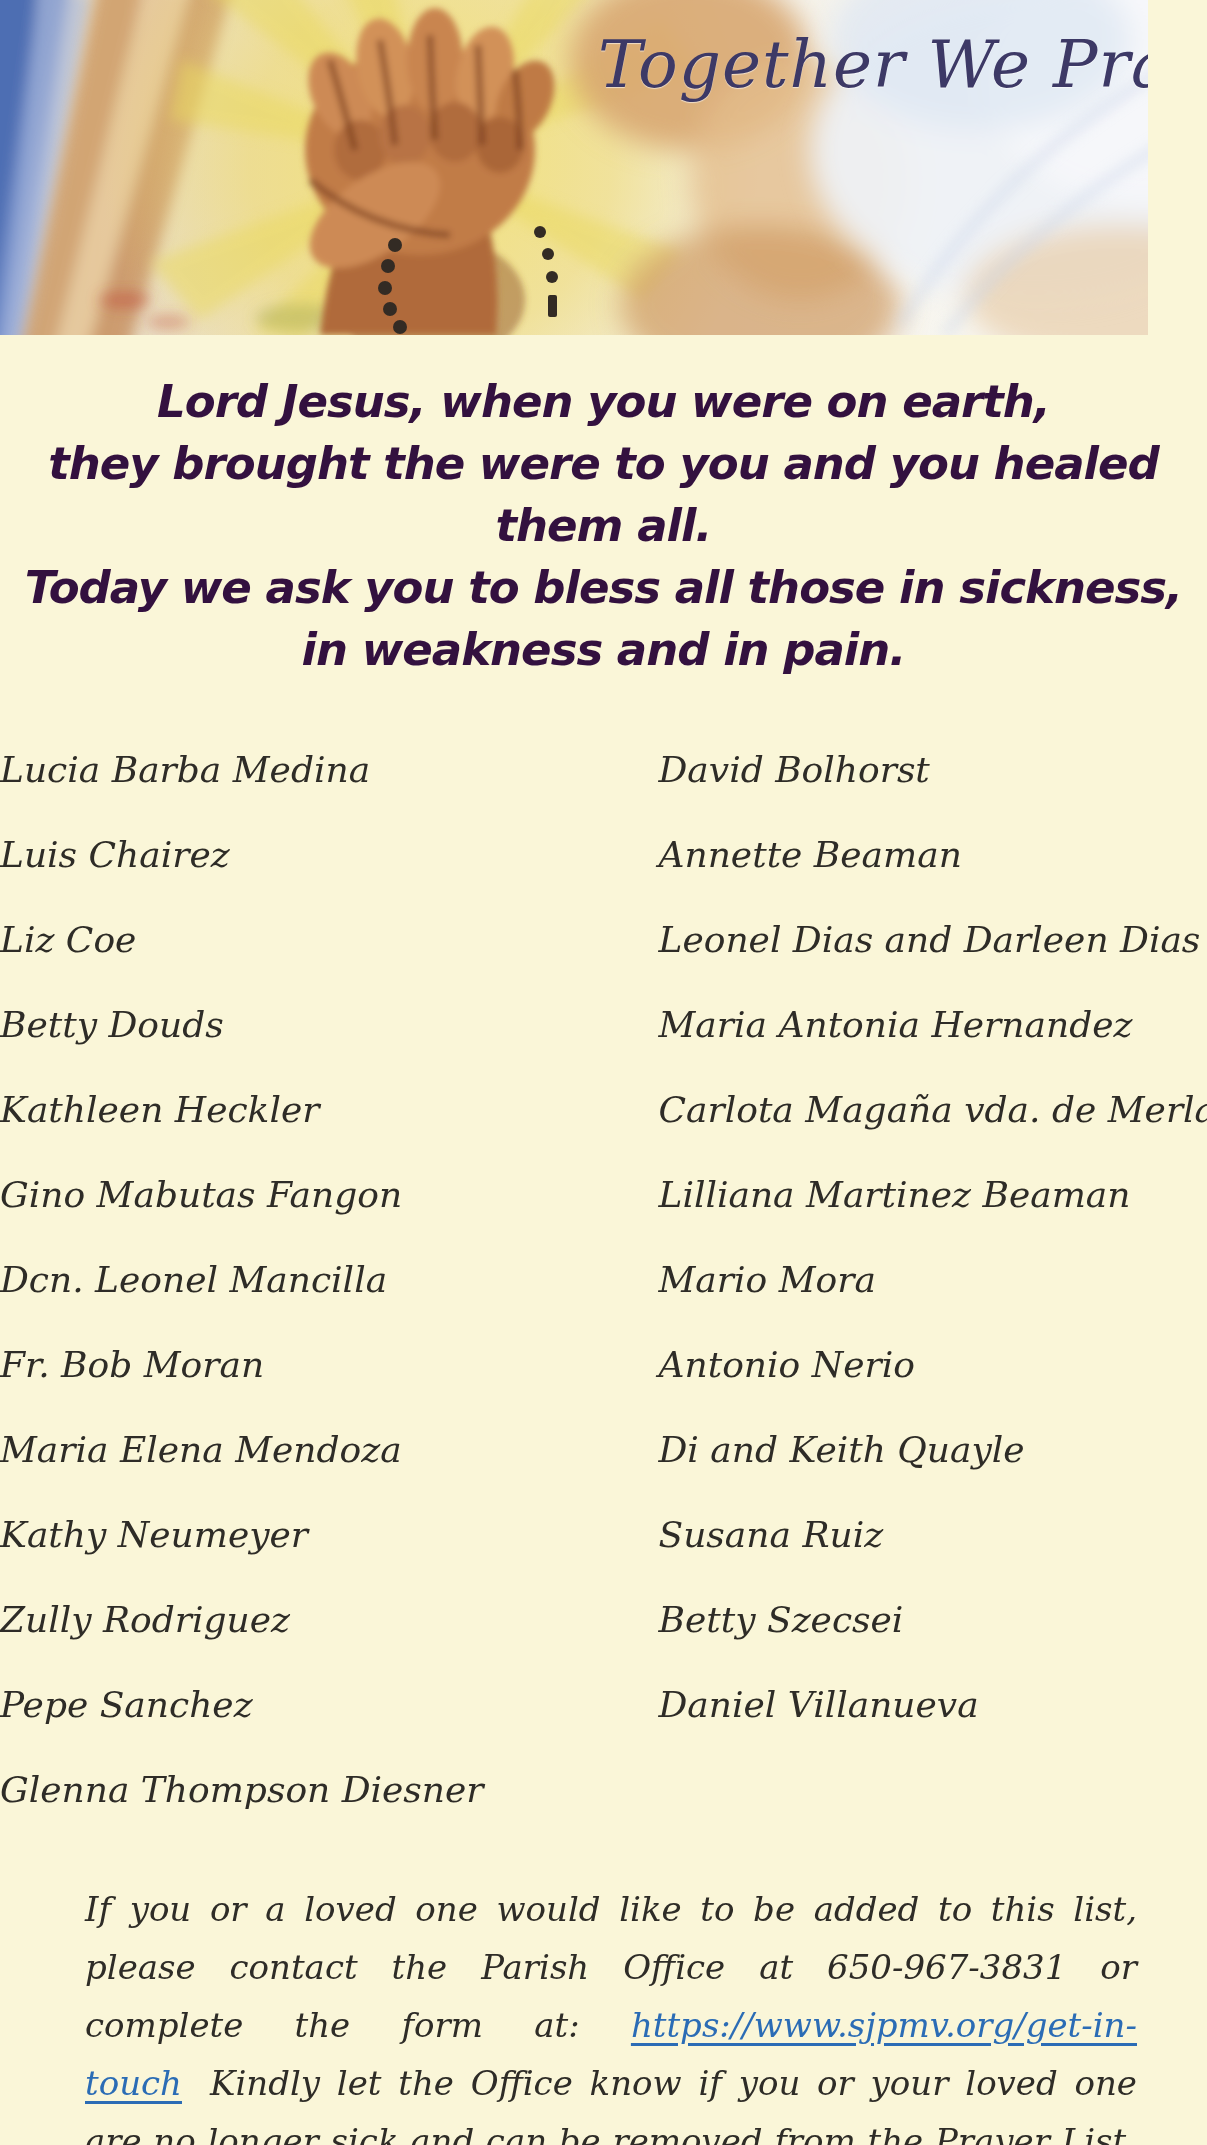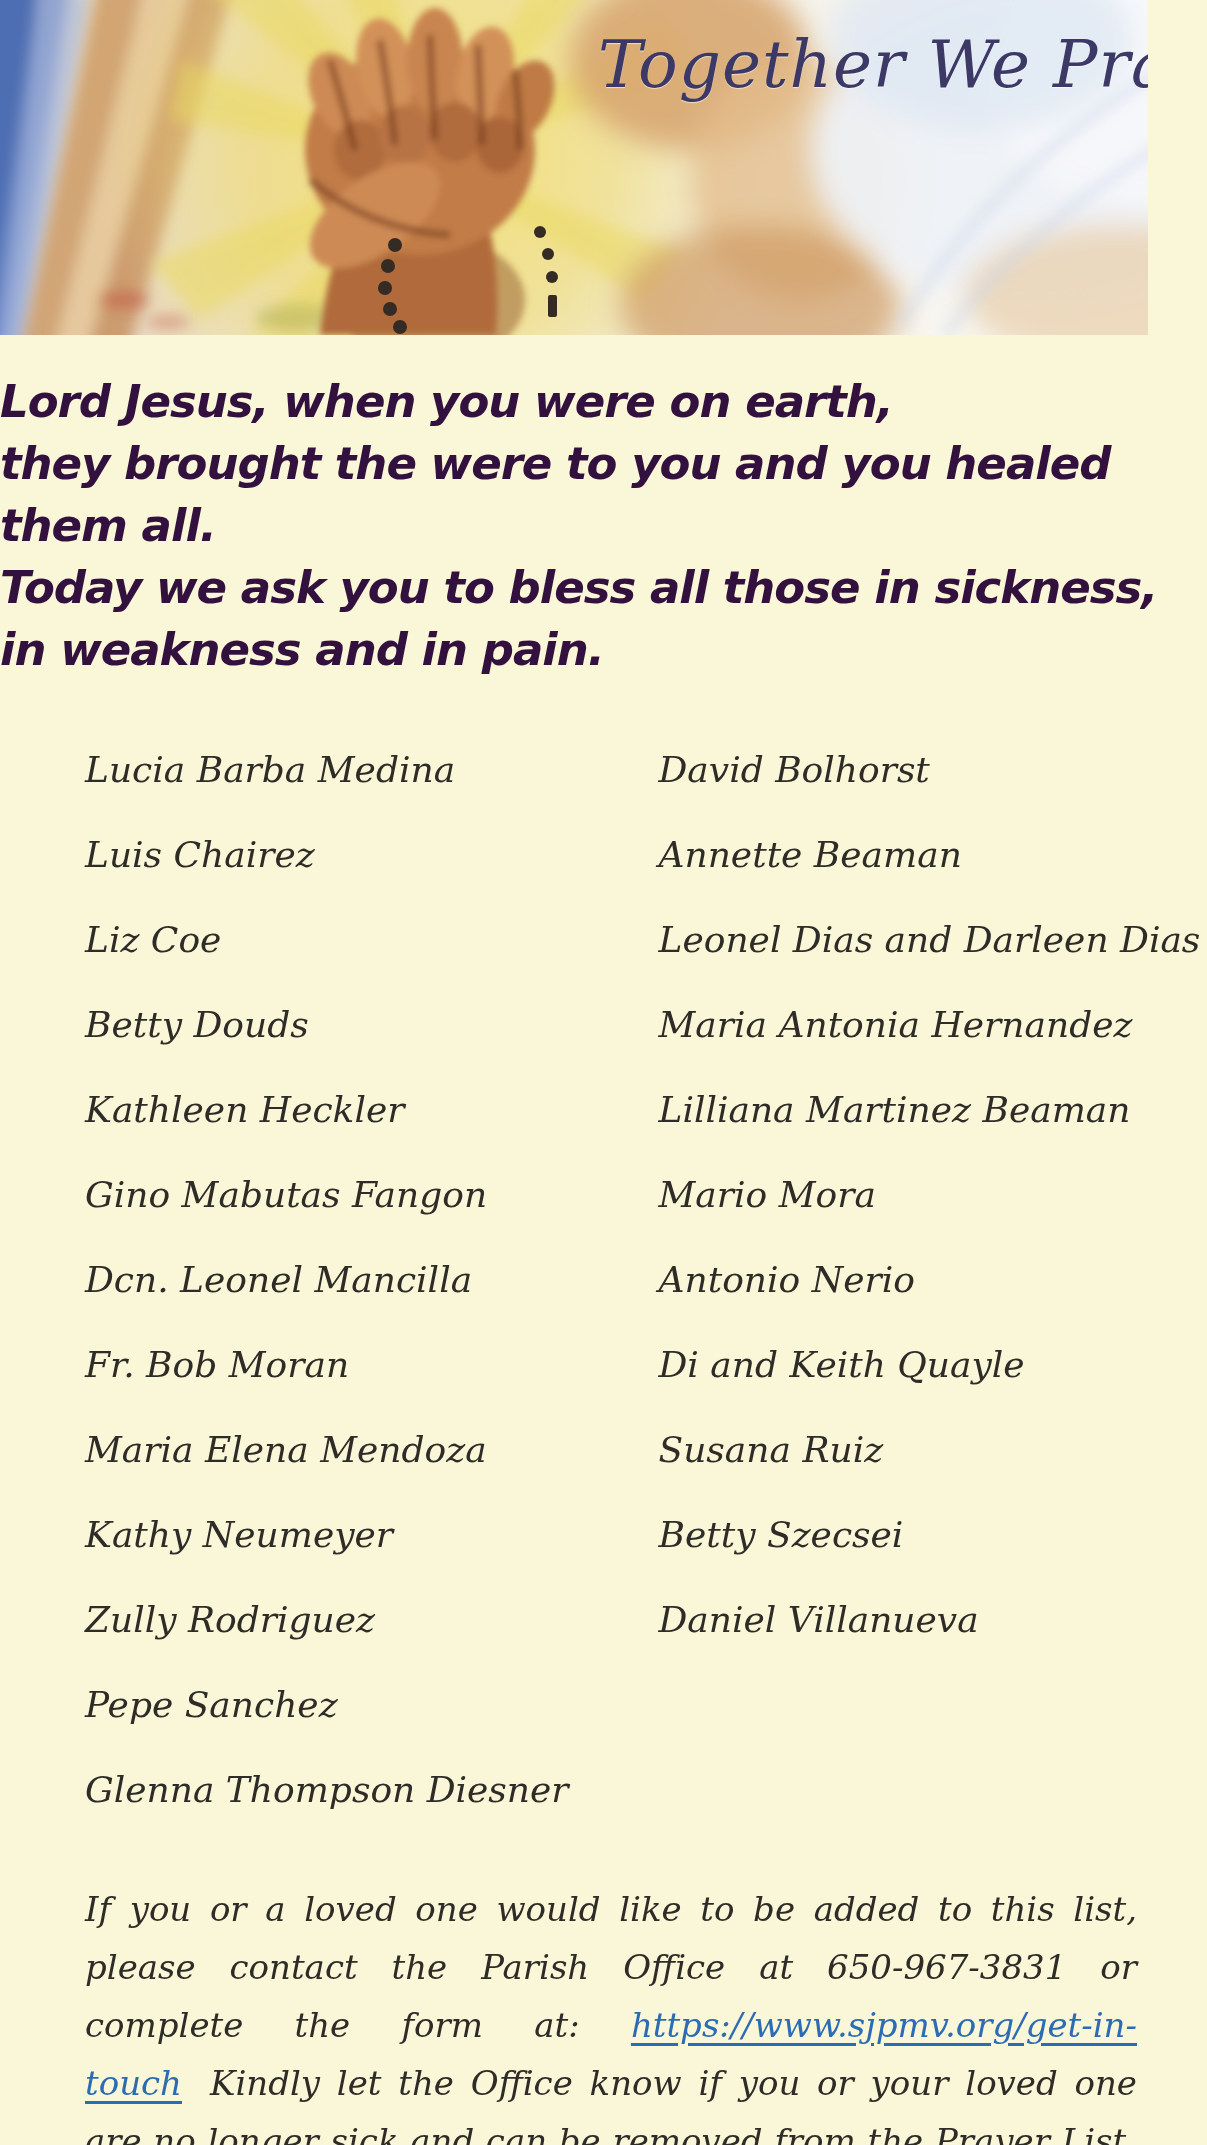--- a/index.html
+++ b/index.html
@@ -28,38 +28,38 @@
     font-size: 66px;
     letter-spacing: 1px;
     color: var(--title-text, #3d3966);
     white-space: nowrap;
     text-shadow: 0 1px 1px rgba(255,255,255,.6);
   }
 
   
   .prayer {
     padding-top: 36px;
-    text-align: left;
+    text-align: center;
     color: var(--prayer-text, #33113f);
     font-family: "DejaVu Sans", "Liberation Sans", sans-serif;
     font-style: italic;
     font-weight: bold;
     font-size: 45px;
     line-height: 62px;
     letter-spacing: -1px;
   }
 
   
   .names {
     display: flex;
     margin-top: 64px;
     color: var(--names-text, #2e2c27);
   }
   .names .col { width: 50%; box-sizing: border-box; }
-  .col-left  { padding-left: 85px; }
+  .col-left  { }
   .col-right { padding-left: 55px; }
   .name-row {
     height: 85px;
     font-size: 36px;
     font-style: italic;
     line-height: 50px;
     white-space: nowrap;
   }
 
   
@@ -219,20 +219,21 @@
       <div class="name-row">Kathy Neumeyer</div>
       <div class="name-row">Zully Rodriguez</div>
       <div class="name-row">Pepe Sanchez</div>
       <div class="name-row">Glenna Thompson Diesner</div>
     </div>
     <div class="col col-right">
       <div class="name-row">David Bolhorst</div>
       <div class="name-row">Annette Beaman</div>
       <div class="name-row">Leonel Dias and Darleen Dias</div>
       <div class="name-row">Maria Antonia Hernandez</div>
+      <div class="name-row">Carlota Magaña vda. de Merla</div>
       <div class="name-row">Lilliana Martinez Beaman</div>
       <div class="name-row">Mario Mora</div>
       <div class="name-row">Antonio Nerio</div>
       <div class="name-row">Di and Keith Quayle</div>
       <div class="name-row">Susana Ruiz</div>
       <div class="name-row">Betty Szecsei</div>
       <div class="name-row">Daniel Villanueva</div>
     </div>
   </section>
 

